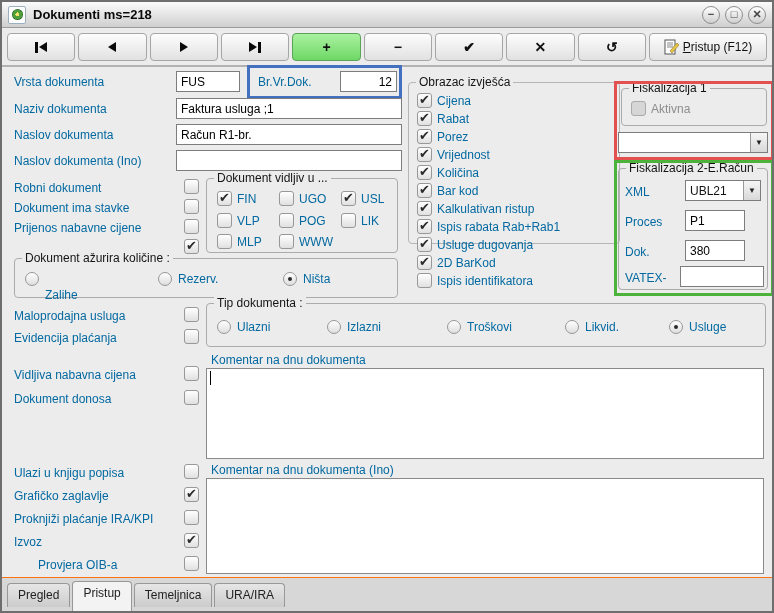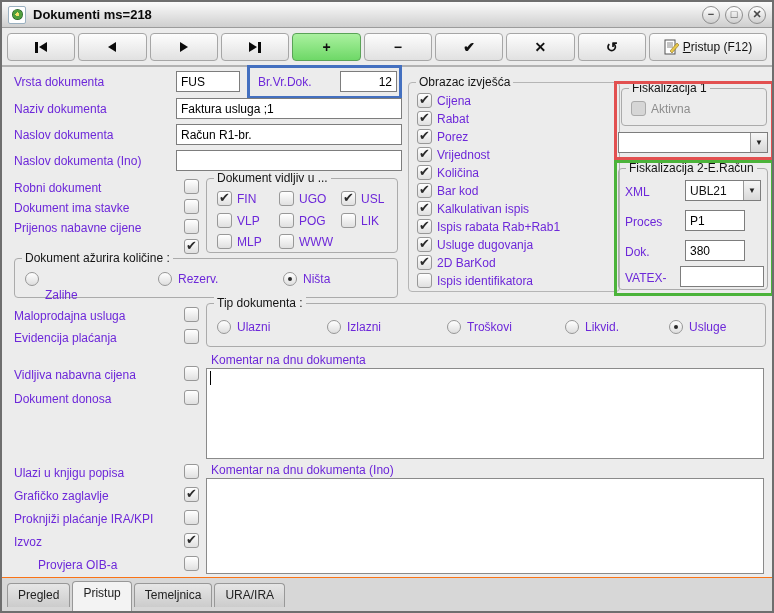--- a/index.html
+++ b/index.html
@@ -39,21 +39,21 @@
     font-size:14px; font-weight:bold; color:#111; cursor:default;
   }
   .tbtn.add { background:linear-gradient(#aaf19f,#6ed867); border-color:#5aa357; }
   .tbtn.pristup { flex:1.75; font-weight:normal; font-size:12px; gap:4px; }
   .tri-l { width:0; height:0; border-top:5px solid transparent; border-bottom:5px solid transparent; border-right:8px solid #0a0a0a; }
   .tri-r { width:0; height:0; border-top:5px solid transparent; border-bottom:5px solid transparent; border-left:8px solid #0a0a0a; }
   .vbar { width:3px; height:11px; background:#0a0a0a; }
   .glyph { font-size:14px; font-weight:bold; }
   .u-accel { text-decoration:underline; }
   
-  .lbl { position:absolute; white-space:nowrap; color:#6d28d9; }
+  .lbl { position:absolute; white-space:nowrap; color:#0369a1; }
   .inp {
     position:absolute; height:21px; border:1px solid #7d7d7d; background:#fff;
     font-family:"Liberation Sans", sans-serif; font-size:12px; padding:0 4px; color:#000;
   }
   .cb {
     position:absolute; width:15px; height:15px; border:1px solid #989898; border-radius:3px;
     background:linear-gradient(#ffffff,#e0e0e0); cursor:default;
   }
   .cb.checked::after { content:"✔"; position:absolute; left:1px; top:-2px; font-size:13px; color:#2b2b2b; }
   .cb.disabled { background:#d6d6d6; border-color:#aaa; }
@@ -236,36 +236,36 @@
   <span class="cb" style="left:182px; top:462px;"></span>
   <span class="lbl" style="left:12px; top:487px;">Grafičko zaglavlje</span>
   <span class="cb checked" style="left:182px; top:485px;"></span>
   <span class="lbl" style="left:12px; top:510px;">Proknjiži plaćanje IRA/KPI</span>
   <span class="cb" style="left:182px; top:508px;"></span>
   <span class="lbl" style="left:12px; top:533px;">Izvoz</span>
   <span class="cb checked" style="left:182px; top:531px;"></span>
   <span class="lbl" style="left:12px; top:556px;margin-left:24px;">Provjera OIB-a</span>
   <span class="cb" style="left:182px; top:554px;"></span>
 
-  <div class="gb" style="left:406px; top:80px; width:212px; height:210px; border-color:#b5b5b5;">
+  <div class="gb" style="left:406px; top:80px; width:212px; height:162px; border-color:#b5b5b5;">
     <span class="gb-title">Obrazac izvješća</span>
     <span class="cb checked" style="left:8px; top:10px;"></span>
     <span class="lbl" style="left:28px; top:11px;">Cijena</span>
     <span class="cb checked" style="left:8px; top:28px;"></span>
     <span class="lbl" style="left:28px; top:29px;">Rabat</span>
     <span class="cb checked" style="left:8px; top:46px;"></span>
     <span class="lbl" style="left:28px; top:47px;">Porez</span>
     <span class="cb checked" style="left:8px; top:64px;"></span>
     <span class="lbl" style="left:28px; top:65px;">Vrijednost</span>
     <span class="cb checked" style="left:8px; top:82px;"></span>
     <span class="lbl" style="left:28px; top:83px;">Količina</span>
     <span class="cb checked" style="left:8px; top:100px;"></span>
     <span class="lbl" style="left:28px; top:101px;">Bar kod</span>
     <span class="cb checked" style="left:8px; top:118px;"></span>
-    <span class="lbl" style="left:28px; top:119px;">Kalkulativan ispis</span>
+    <span class="lbl" style="left:28px; top:119px;">Kalkulativan ristup</span>
     <span class="cb checked" style="left:8px; top:136px;"></span>
     <span class="lbl" style="left:28px; top:137px;">Ispis rabata Rab+Rab1</span>
     <span class="cb checked" style="left:8px; top:154px;"></span>
     <span class="lbl" style="left:28px; top:155px;">Usluge dugovanja</span>
     <span class="cb checked" style="left:8px; top:172px;"></span>
     <span class="lbl" style="left:28px; top:173px;">2D BarKod</span>
     <span class="cb" style="left:8px; top:190px;"></span>
     <span class="lbl" style="left:28px; top:191px;">Ispis identifikatora</span>
   </div>
 

